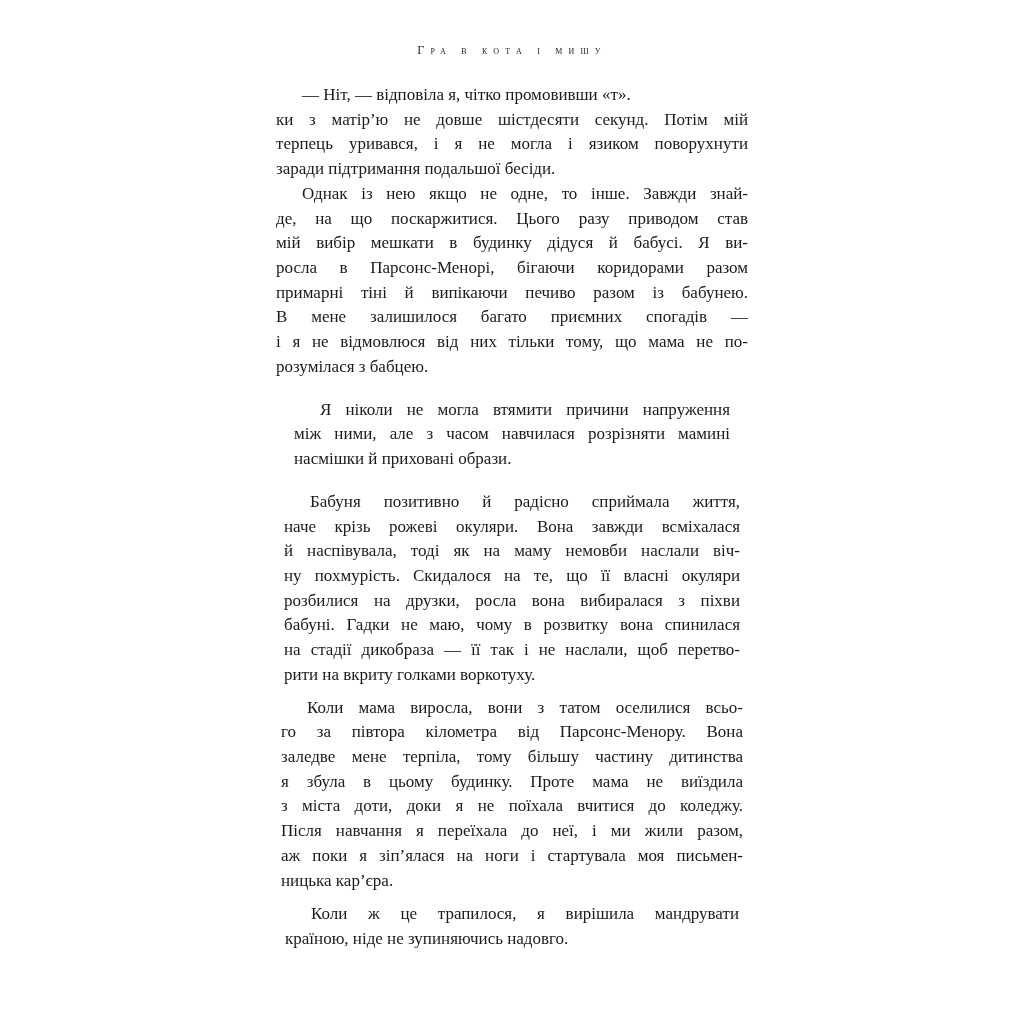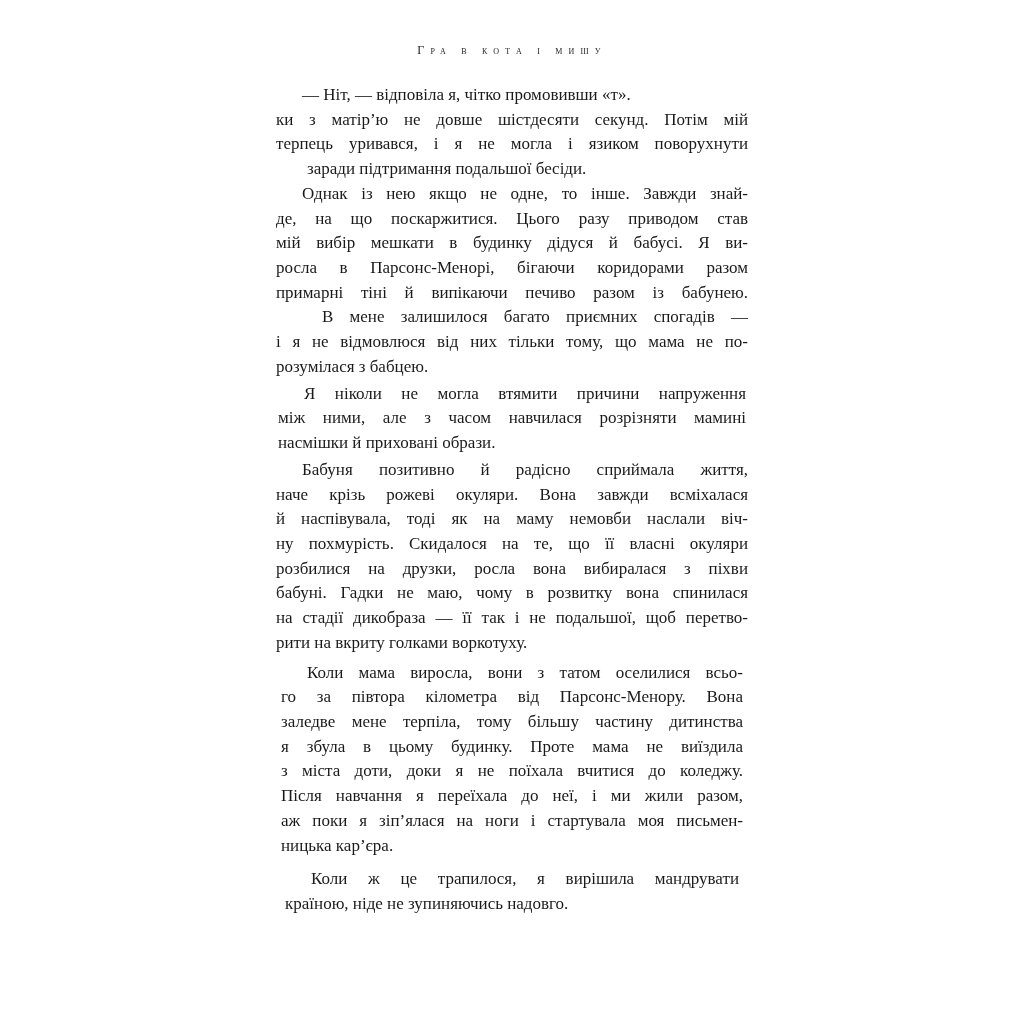--- a/index.html
+++ b/index.html
@@ -77,48 +77,48 @@
 
   <div class="text-block">
 
     <p style="margin:0">
       <span class="line indent last" style="white-space: normal; overflow: hidden;">— Ніт, — відповіла я, чітко промовивши «т».</span>
     </p>
 
     <p style="margin:0">
       <span class="line" style="white-space: normal; overflow: hidden;">ки з матір’ю не довше шістдесяти секунд. Потім мій</span>
       <span class="line" style="white-space: normal; overflow: hidden;">терпець уривався, і я не могла і язиком поворухнути</span>
-      <span class="line last" style="white-space: normal; overflow: hidden; margin-left: 31px;">заради підтримання подальшої бесіди.</span>
+      <span class="line last" style="white-space: normal; overflow: hidden;">заради підтримання подальшої бесіди.</span>
     </p>
 
     <p style="margin:0">
       <span class="line indent" style="white-space: normal; overflow: hidden;">Однак із нею якщо не одне, то інше. Завжди знай-</span>
       <span class="line" style="white-space: normal; overflow: hidden;">де, на що поскаржитися. Цього разу приводом став</span>
       <span class="line" style="white-space: normal; overflow: hidden;">мій вибір мешкати в будинку дідуся й бабусі. Я ви-</span>
       <span class="line" style="white-space: normal; overflow: hidden;">росла в Парсонс-Менорі, бігаючи коридорами разом</span>
       <span class="line" style="white-space: normal; overflow: hidden;">примарні тіні й випікаючи печиво разом із бабунею.</span>
-      <span class="line" style="white-space: normal; overflow: hidden; margin-left: 46px;">В мене залишилося багато приємних спогадів —</span>
+      <span class="line" style="white-space: normal; overflow: hidden;">В мене залишилося багато приємних спогадів —</span>
       <span class="line" style="white-space: normal; overflow: hidden;">і я не відмовлюся від них тільки тому, що мама не по-</span>
       <span class="line last" style="white-space: normal; overflow: hidden;">розумілася з бабцею.</span>
     </p>
 
-    <p style="margin:2px">
+    <p style="margin:18px">
       <span class="line indent" style="white-space: normal; overflow: hidden;">Я ніколи не могла втямити причини напруження</span>
       <span class="line" style="white-space: normal; overflow: hidden;">між ними, але з часом навчилася розрізняти мамині</span>
       <span class="line last" style="white-space: normal; overflow: hidden;">насмішки й приховані образи.</span>
     </p>
 
-    <p style="margin:0">
+    <p style="margin:8px">
       <span class="line indent" style="white-space: normal; overflow: hidden;">Бабуня позитивно й радісно сприймала життя,</span>
       <span class="line" style="white-space: normal; overflow: hidden;">наче крізь рожеві окуляри. Вона завжди всміхалася</span>
       <span class="line" style="white-space: normal; overflow: hidden;">й наспівувала, тоді як на маму немовби наслали віч-</span>
       <span class="line" style="white-space: normal; overflow: hidden;">ну похмурість. Скидалося на те, що її власні окуляри</span>
       <span class="line" style="white-space: normal; overflow: hidden;">розбилися на друзки, росла вона вибиралася з піхви</span>
       <span class="line" style="white-space: normal; overflow: hidden;">бабуні. Гадки не маю, чому в розвитку вона спинилася</span>
-      <span class="line" style="white-space: normal; overflow: hidden;">на стадії дикобраза — її так і не подальшої, щоб перетво-</span>
+      <span class="line" style="white-space: normal; overflow: hidden;">на стадії дикобраза — її так і не наслали, щоб перетво-</span>
       <span class="line last" style="white-space: normal; overflow: hidden;">рити на вкриту голками воркотуху.</span>
     </p>
 
     <p style="margin:5px">
       <span class="line indent" style="white-space: normal; overflow: hidden;">Коли мама виросла, вони з татом оселилися всьо-</span>
       <span class="line" style="white-space: normal; overflow: hidden;">го за півтора кілометра від Парсонс-Менору. Вона</span>
       <span class="line" style="white-space: normal; overflow: hidden;">заледве мене терпіла, тому більшу частину дитинства</span>
       <span class="line" style="white-space: normal; overflow: hidden;">я збула в цьому будинку. Проте мама не виїздила</span>
       <span class="line" style="white-space: normal; overflow: hidden;">з міста доти, доки я не поїхала вчитися до коледжу.</span>
       <span class="line" style="white-space: normal; overflow: hidden;">Після навчання я переїхала до неї, і ми жили разом,</span>

